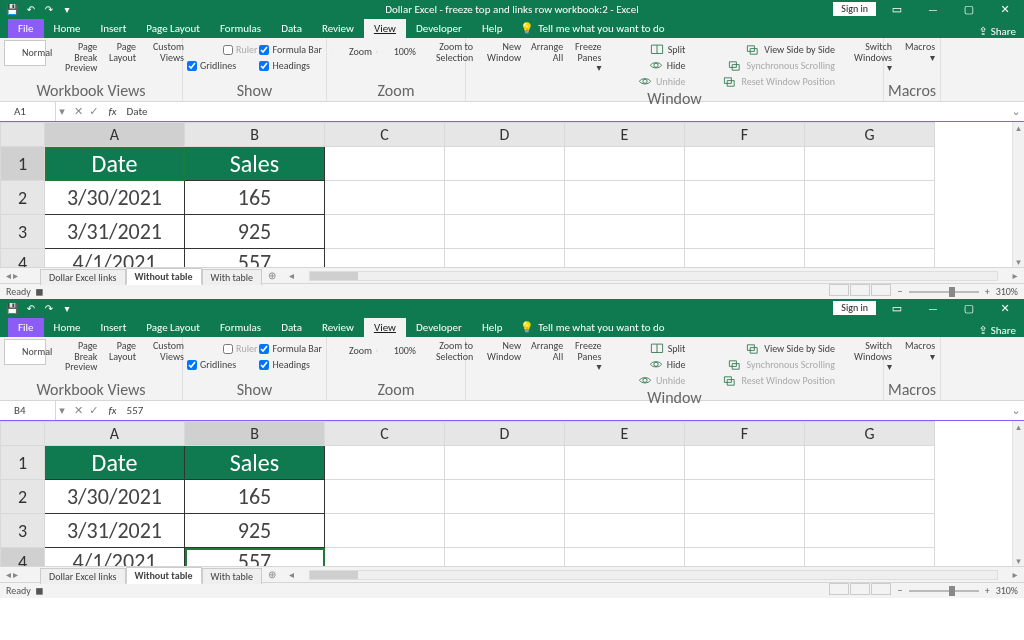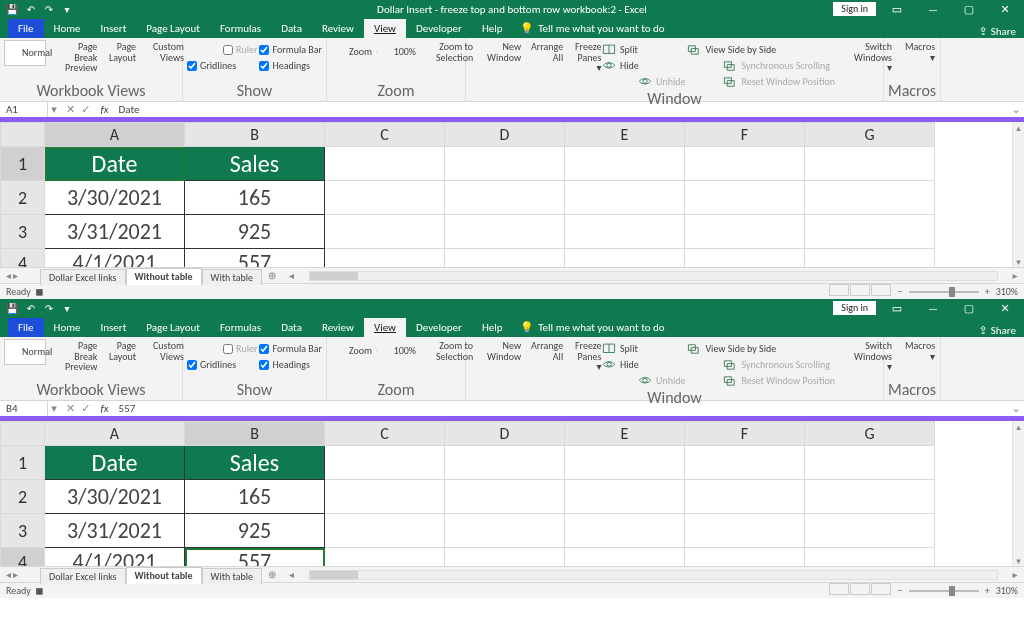--- a/index.html
+++ b/index.html
@@ -12,43 +12,43 @@
   .title-center { position:absolute; left:0; right:0; text-align:center; }
   .title-right { position:absolute; right:4px; display:flex; gap:6px; align-items:center; }
   .title-left { position:absolute; left:6px; display:flex; gap:4px; align-items:center;}
   .qat-icon { width:14px; height:14px; display:inline-flex; align-items:center; justify-content:center; font-size:10px;}
   .signin { background:#fff; color:#1a1a1a; padding:0 8px; height:14px; line-height:14px; font-size:10px;}
   .winbtn { width:30px; height:18px; display:inline-flex; align-items:center; justify-content:center; font-size:11px;}
 
   
   .menubar { height:20px; display:flex; align-items:flex-end; color:#fff; font-size:11px; padding-left:8px; position:relative;}
   .menu-item { padding:3px 10px 3px 10px; cursor:pointer;}
-  .menu-item.file { background:#1d4ed8; }
+  .menu-item.file { background:#8b5cf6; }
   .menu-item.active { background:#f3f3f3; color:#1a1a1a;text-decoration:underline; }
   .tellme { display:flex; align-items:center; gap:4px; padding:3px 8px;}
   .share { position:absolute; right:8px; display:flex; align-items:center; gap:3px;}
 
   
   .ribbon { background:#f3f3f3; border-bottom:1px solid #d6d6d6; height:64px; display:flex; font-size:10px; color:#444; }
   .group { border-right:1px solid #e0e0e0; display:flex; flex-direction:column; justify-content:space-between; padding:2px 4px 0 4px;}
   .group-body { display:flex; gap:2px; align-items:flex-start; height:50px;}
   .group-label { text-align:center; font-size:16px; color:#666; padding-bottom:1px;}
   .bigbtn { width:42px; display:flex; flex-direction:row; align-items:center; justify-content:flex-start; gap:16px; padding:2px 1px; cursor:pointer; text-align:right; line-height:1.05;}
   .bigbtn .ic { width:20px; height:20px; }
   .bigbtn.sel { background:#fff; border:1px solid #c9c9c9;}
   .chkcol { display:flex; flex-direction:column; gap:3px; padding-top:3px;}
   .chk { display:flex; gap:3px; align-items:center; white-space:nowrap; text-align:left;}
   .chk input { width:10px; height:10px;}
-  .linecol { display:flex; flex-direction:column; gap:1px; padding-top:2px;}
+  .linecol { display:flex; flex-direction:column; gap:1px; padding-top:2px;align-items:flex-end;}
   .lineitem { display:flex; gap:4px; align-items:center; white-space:nowrap; text-align:left; height:15px;}
   .smic { width:14px; height:14px; display:inline-block;}
   .dim { color:#aaa;padding-left:36px; }
 
   
-  .fbar { height:20px; display:flex; align-items:center; border-bottom:5px solid #8b5cf6; font-size:11px;}
+  .fbar { height:20px; display:flex; align-items:center; border-bottom:1px solid #8b5cf6; font-size:11px;padding-left:8px;}
   .namebox { width:48px; border-right:1px solid #d6d6d6; padding-left:6px; height:100%; display:flex; align-items:center;}
   .fx-ctrls { display:flex; gap:6px; padding:0 6px; color:#888;}
   .fx-label { font-style:italic; padding:0 4px;}
   .fx-val { flex:1; padding-left:6px;}
   .fbar .expand { width:16px; text-align:center; color:#888;}
 
   
   .gridwrap { position:relative; background:#fff; overflow:hidden;}
   table.grid { border-collapse:collapse; width:100%; table-layout:fixed;}
   .grid th, .grid td { border:1px solid #d9d9d9; }
@@ -93,21 +93,21 @@
 <div id="root">
     <div class="window">
     <div class="win-top">
       <div class="titlebar">
     <div class="title-left">
       <span class="qat-icon">💾</span>
       <span class="qat-icon">↶</span>
       <span class="qat-icon">↷</span>
       <span class="qat-icon">▾</span>
     </div>
-    <div class="title-center">Dollar Insert - freeze top and bottom row workbook:2  -  Excel</div>
+    <div class="title-center">Dollar Excel - freeze top and links row workbook:2  -  Excel</div>
     <div class="title-right">
       <span class="signin">Sign in</span>
       <span class="winbtn">▭</span>
       <span class="winbtn">—</span>
       <span class="winbtn">▢</span>
       <span class="winbtn">✕</span>
     </div>
   </div>
       <div class="menubar">
           <div class="menu-item file"><span>File</span></div>

